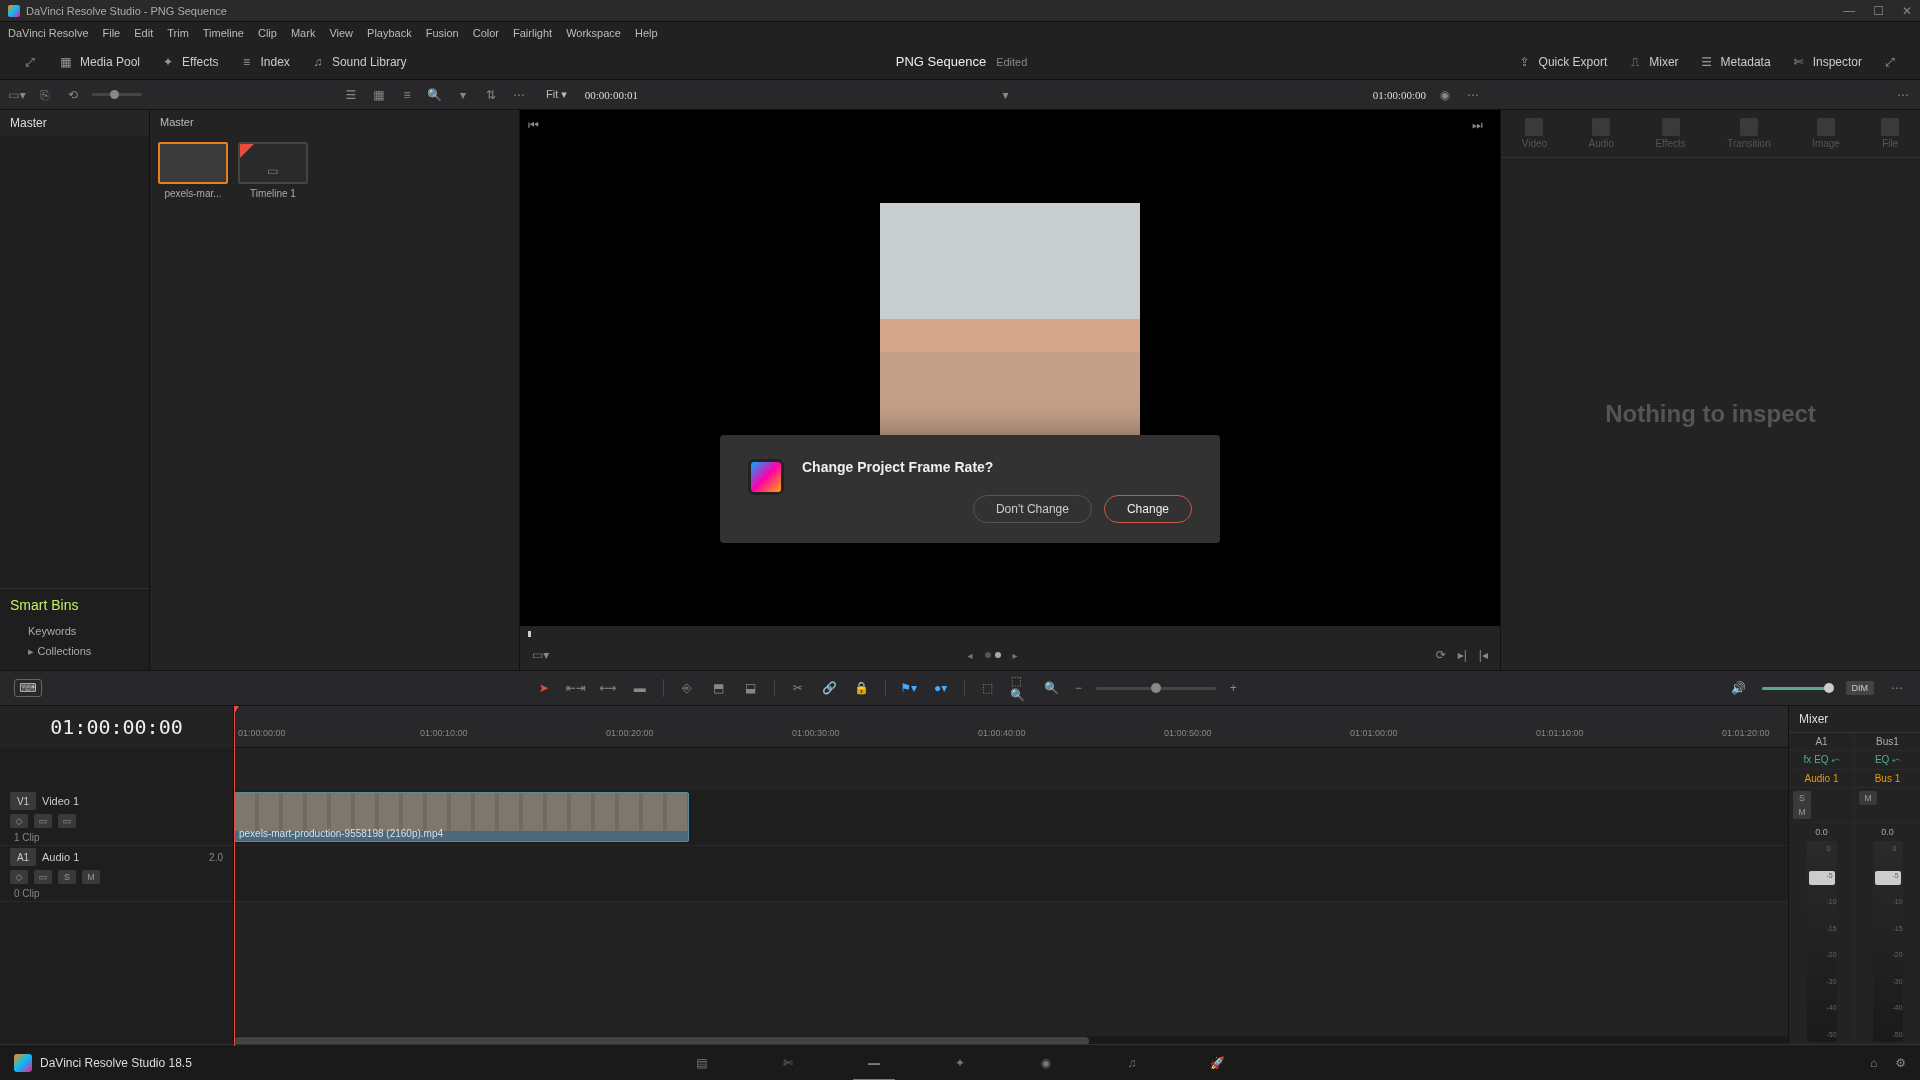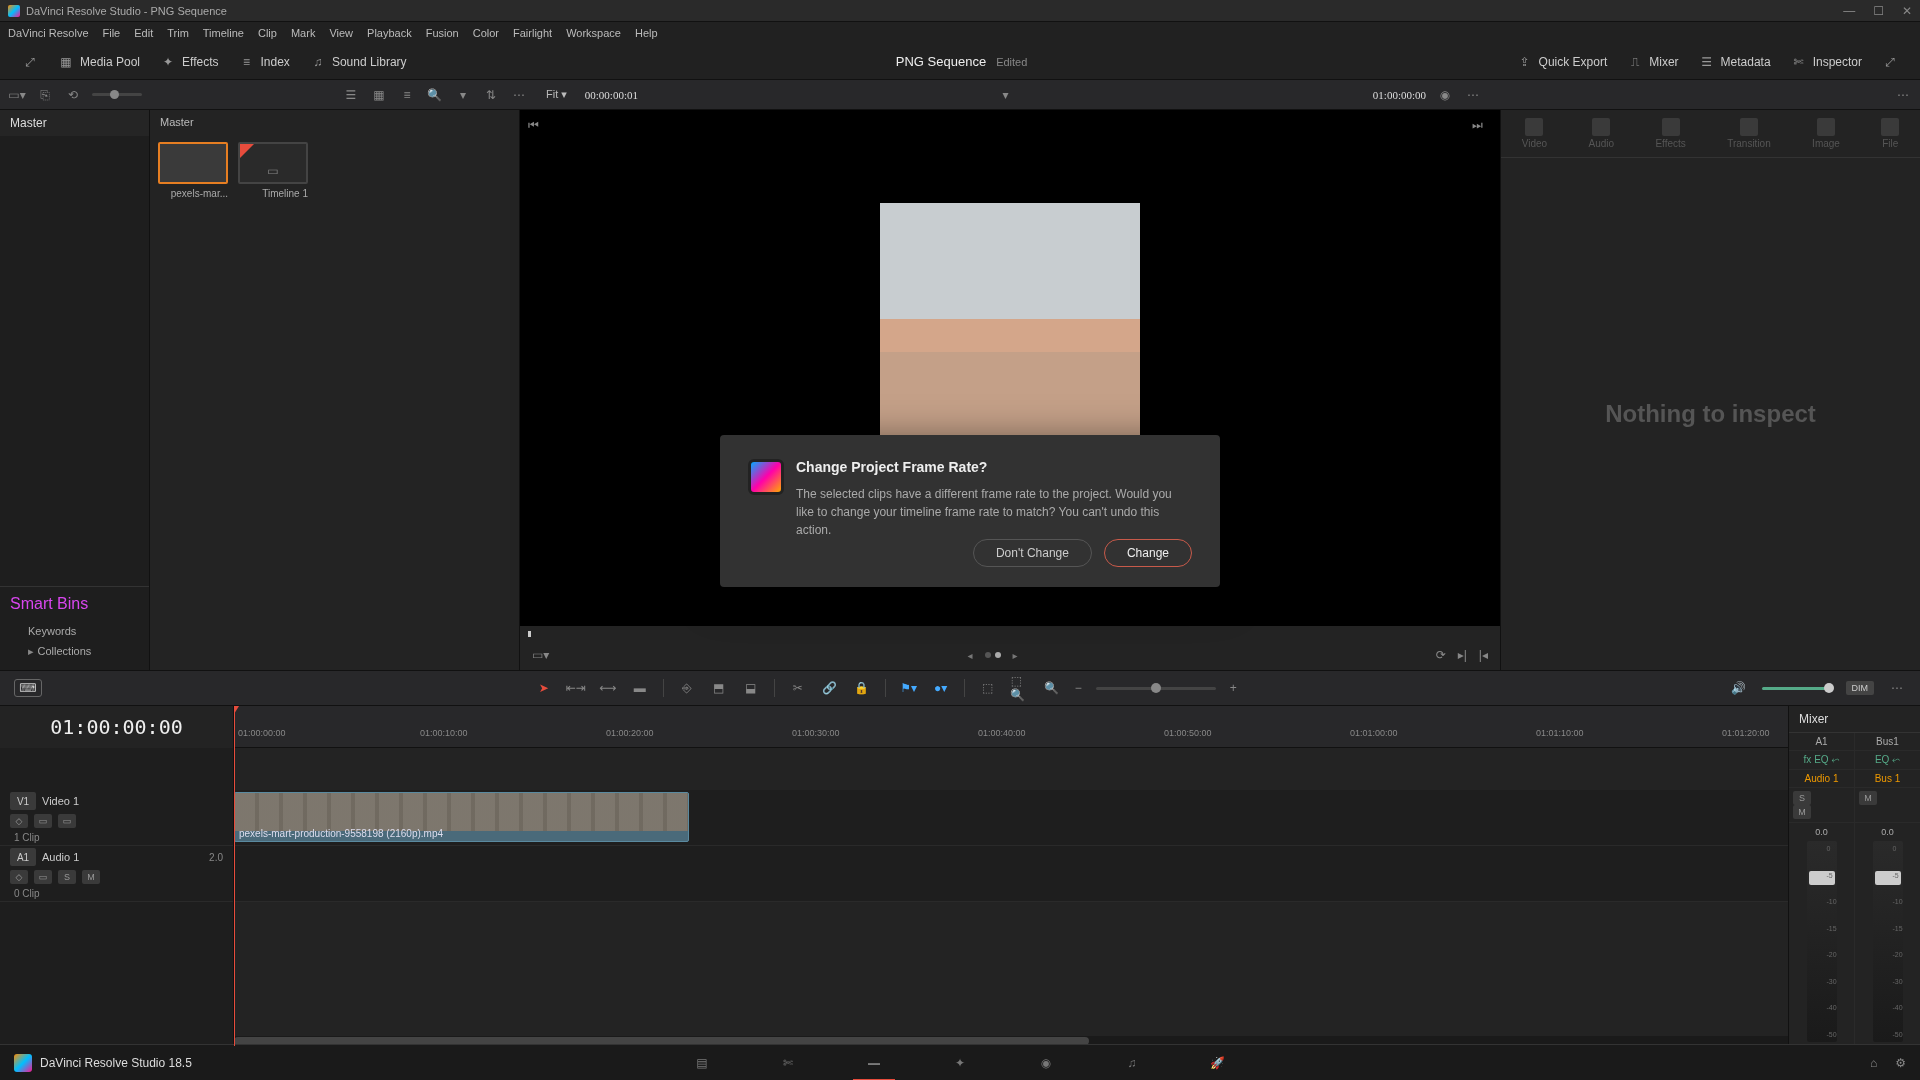--- a/index.html
+++ b/index.html
@@ -22,31 +22,31 @@
 .stb-right{width:420px;display:flex;align-items:center;justify-content:flex-end;gap:8px}
 .stb-icon{width:18px;height:18px;color:#888;cursor:pointer;display:flex;align-items:center;justify-content:center}
 .slider-mini{width:50px;height:3px;background:#444;border-radius:2px;position:relative}
 .slider-mini::after{content:"";position:absolute;left:18px;top:-3px;width:9px;height:9px;background:#888;border-radius:50%}
 .fit-label{font-size:11px;color:#bbb;padding:2px 8px}
 .tc-label{font-size:11px;color:#ddd;font-family:Liberation Serif, serif}
 .main-area{display:flex;height:560px}
 .media-pool{width:150px;background:#1e1e1e;border-right:1px solid #111;display:flex;flex-direction:column}
 .master-header{padding:6px 10px;font-size:12px;color:#ddd;background:#252525}
 .smart-bins{margin-top:auto;padding:8px 10px;border-top:1px solid #333}
-.smart-bins-title{font-size:16px;color:#d946ef;margin-bottom:8px}
+.smart-bins-title{font-size:14px;color:#bef264;margin-bottom:8px}
 .bin-item{font-size:11px;color:#aaa;padding:4px 8px 4px 18px;cursor:pointer}
 .bin-item.arrow::before{content:"▸";margin-right:4px;color:#888}
 .clips-area{width:370px;background:#232323;border-right:1px solid #111;display:flex;flex-direction:column}
 .clips-header{padding:6px 10px;font-size:11px;color:#bbb;background:#232323}
 .clips-grid{padding:8px;display:flex;gap:10px;flex-wrap:wrap}
 .clip-thumb{width:70px;display:flex;flex-direction:column;align-items:center;gap:4px}
 .thumb-img{width:70px;height:42px;background:#3a3a3a;border:2px solid #e67e22;border-radius:2px;position:relative;overflow:hidden}
 .thumb-img.tl{border-color:#444;background:#2a2a2a}
 .thumb-img.tl::before{content:"";position:absolute;top:0;left:0;width:0;height:0;border-top:14px solid #e74c3c;border-right:14px solid transparent}
-.thumb-label{font-size:10px;color:#aaa;white-space:nowrap;overflow:hidden;text-overflow:ellipsis;width:70px;text-align:right}
+.thumb-label{font-size:10px;color:#aaa;white-space:nowrap;overflow:hidden;text-overflow:ellipsis;width:70px;text-align:center}
 .viewer{flex:1;background:#1a1a1a;display:flex;flex-direction:column;position:relative}
 .viewer-canvas{flex:1;background:#000;display:flex;align-items:center;justify-content:center;position:relative}
 .viewer-image{width:260px;height:330px;background:linear-gradient(180deg,#c8cdd0 0%,#c8cdd0 35%,#d4a68a 35%,#d4a68a 45%,#c4a088 45%,#c4a088 100%);position:relative}
 .viewer-goto{width:20px;height:14px;color:#888;cursor:pointer;position:absolute;top:8px}
 .scrubber{height:14px;background:#232323;position:relative}
 .scrubber::before{content:"";position:absolute;left:8px;top:5px;width:3px;height:6px;background:#ccc}
 .viewer-controls{height:30px;background:#232323;display:flex;align-items:center;justify-content:center;gap:12px;padding:0 12px}
 .dots{display:flex;gap:4px;align-items:center}
 .dot{width:6px;height:6px;border-radius:50%;background:#555}
 .dot.active{background:#aaa}
@@ -102,21 +102,21 @@
 .fader-handle{position:absolute;left:2px;right:2px;height:14px;background:#ccc;border-radius:2px;top:30px}
 .bottom-bar{position:fixed;bottom:0;left:0;right:0;height:36px;background:#1a1a1a;border-top:1px solid #333;display:flex;align-items:center;padding:0 14px}
 .bb-logo{width:18px;height:18px;background:linear-gradient(135deg,#ff8c00,#00bfff,#ff1493);border-radius:3px;margin-right:8px}
 .bb-text{font-size:12px;color:#ddd}
 .bb-pages{position:absolute;left:50%;transform:translateX(-50%);display:flex;gap:60px}
 .bb-page{width:26px;height:20px;color:#777;cursor:pointer;display:flex;align-items:center;justify-content:center;position:relative}
 .bb-page.active{color:#fff}
 .bb-page.active::after{content:"";position:absolute;bottom:-8px;left:-8px;right:-8px;height:2px;background:#e74c3c}
 .bb-right{margin-left:auto;display:flex;gap:18px;color:#888}
 .dialog{position:absolute;left:720px;top:435px;width:500px;background:#323232;border-radius:4px;box-shadow:0 8px 40px rgba(0,0,0,.6);padding:24px 28px 20px;z-index:100}
-.dialog-body{display:flex;gap:12px}
+.dialog-body{display:flex;gap:18px}
 .dialog-icon{width:36px;height:36px;background:linear-gradient(135deg,#0af,#f0a,#fa0);border-radius:6px;flex-shrink:0;border:3px solid #222}
 .dialog-text h3{font-size:14px;color:#eee;font-weight:600;margin-bottom:10px}
 .dialog-text p{font-size:12px;color:#aaa;line-height:1.5}
 .dialog-buttons{display:flex;justify-content:flex-end;gap:12px;margin-top:0}
 .dlg-btn{padding:6px 22px;border-radius:14px;font-size:12px;cursor:pointer;border:1px solid #555;background:transparent;color:#ccc}
 .dlg-btn.primary{border-color:#c85a4a;color:#eee}
 .kbd-ico{width:28px;height:18px;border:1px solid #666;border-radius:3px;display:flex;align-items:center;justify-content:center}
 </style>
 </head>
 <body>
@@ -466,20 +466,19 @@
     <span>⌂</span>
     <span>⚙</span>
   </div>
 </div>
 
 <div class="dialog">
   <div class="dialog-body">
     <div class="dialog-icon"></div>
     <div class="dialog-text">
       <h3>Change Project Frame Rate?</h3>
-      <p>The selected clips have a different frame rate to the project. Would you like to change your timeline frame rate to match? You can't undo this action.</p>
     </div>
   </div>
   <div class="dialog-buttons">
     <div class="dlg-btn">Don't Change</div>
     <div class="dlg-btn primary">Change</div>
   </div>
 </div>
 
 </body></html>

